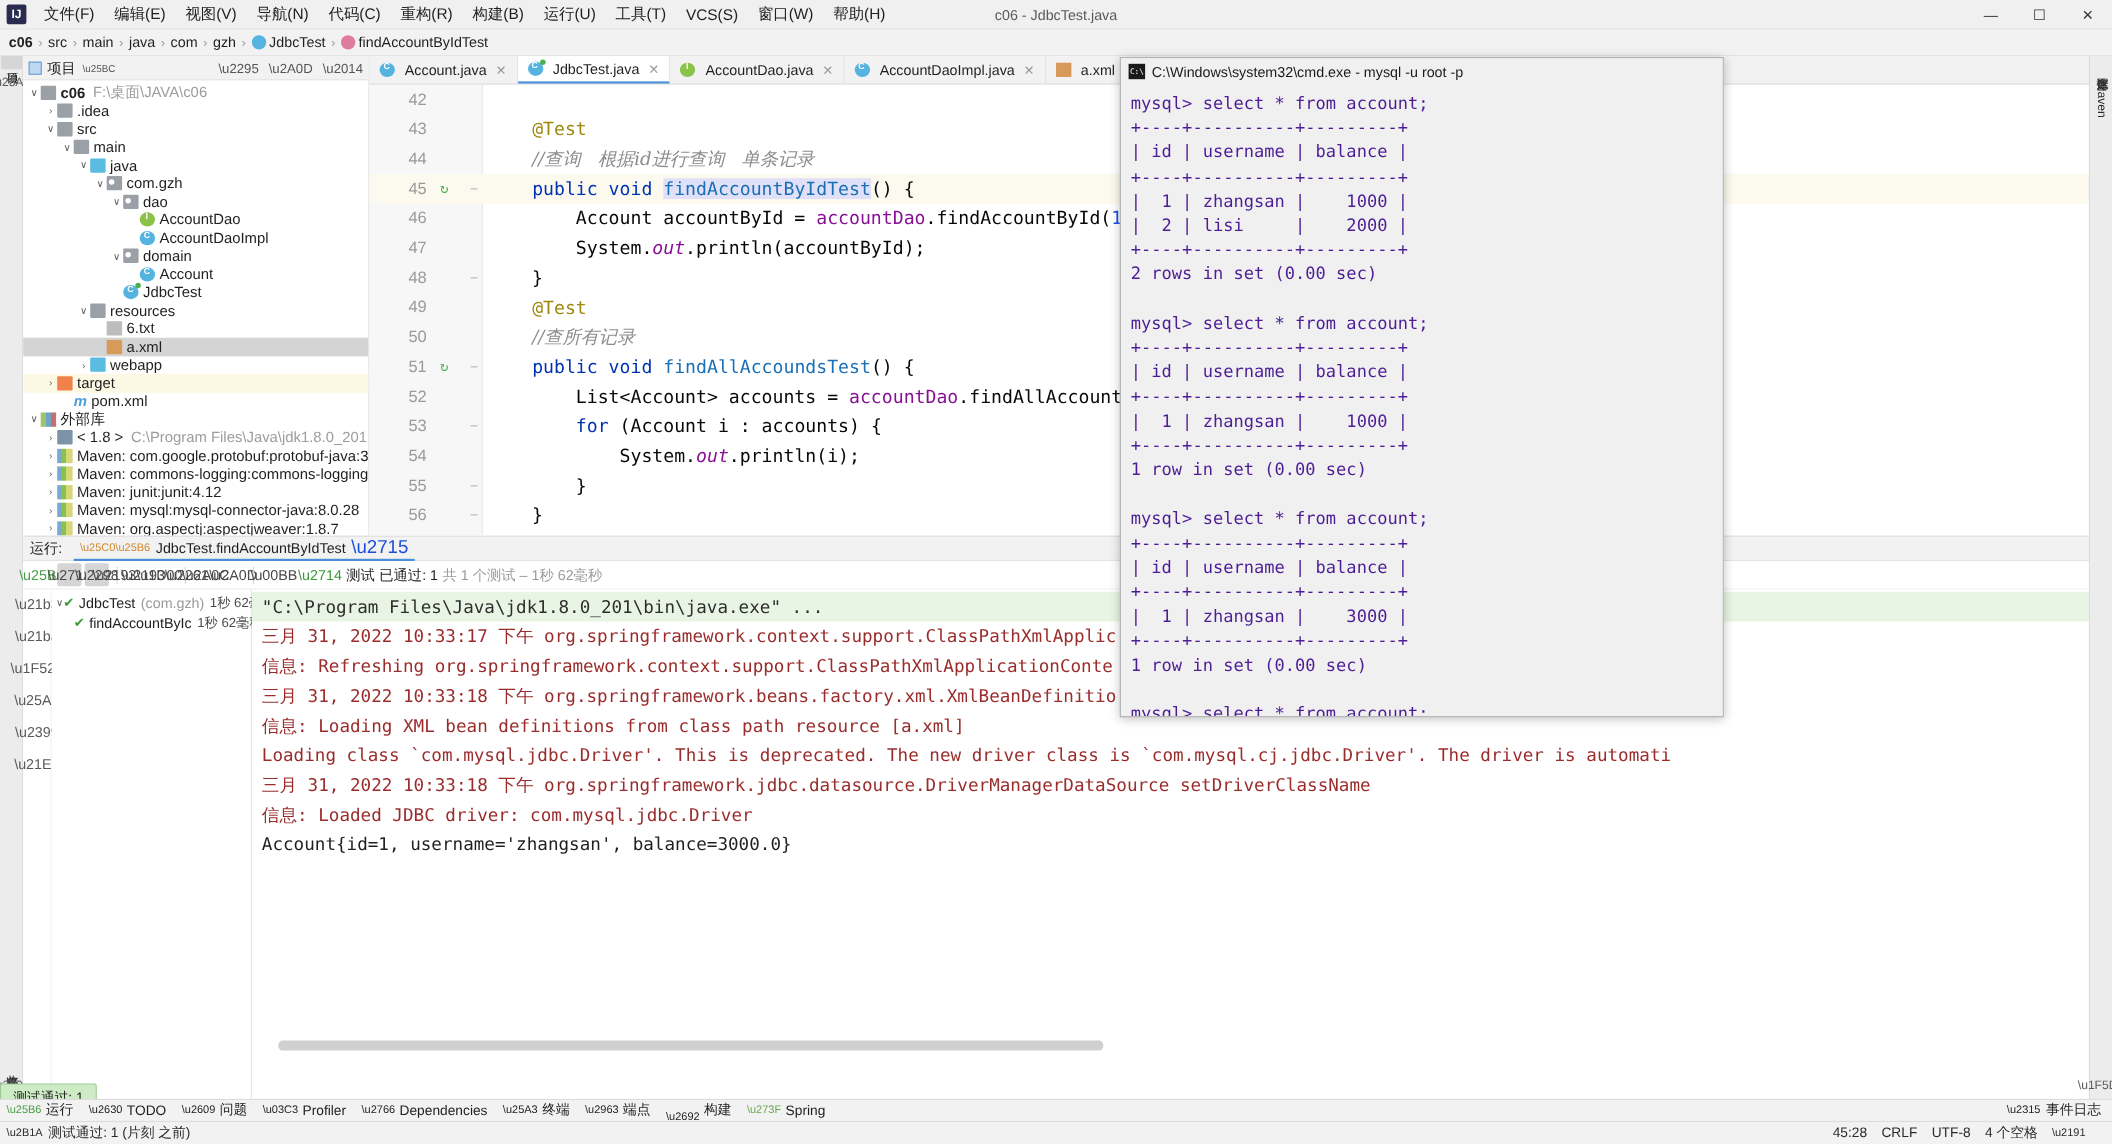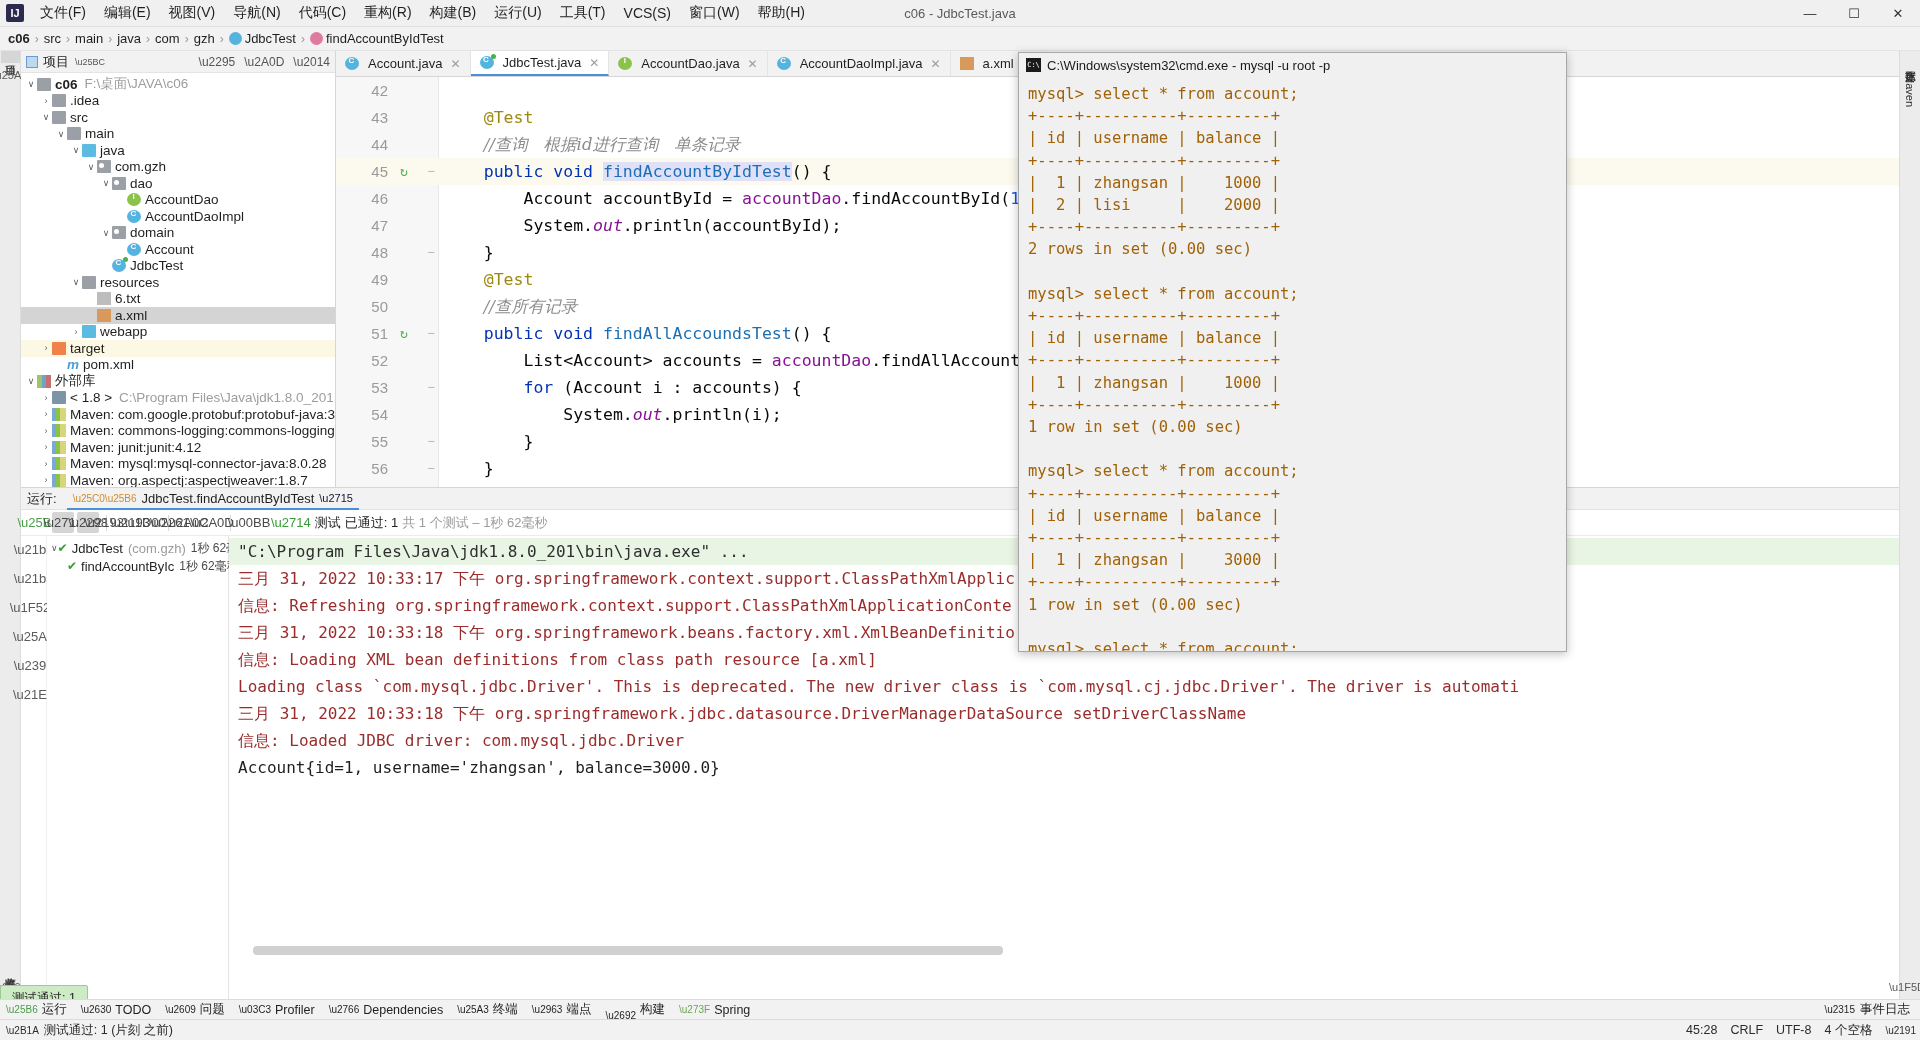--- a/index.html
+++ b/index.html
@@ -183,21 +183,21 @@
   }
   .run-tabbar {
     height: 22px; background: #f2f2f2; display: flex; align-items: center;
     padding-left: 6px; gap: 10px; border-bottom: 1px solid #e2e2e2;
   }
   .run-label { font-size: 13px; color: #1f1f1f; }
   .run-tab {
     display: flex; align-items: center; gap: 5px; font-size: 13px;
     border-bottom: 2px solid #4a90d9; padding: 2px 6px 1px 6px; height: 22px;
   }
-  .run-tab .x { color: #0f172a; font-size: 11px; }
+  .run-tab .x { color: #1d4ed8; font-size: 17px; }
   .tri-ic { color: #d08a2e; font-size: 10px; }
 
   .run-toolbar {
     height: 26px; display: flex; align-items: center; gap: 3px;
     padding-left: 6px; background: #fff; border-bottom: 1px solid #ececec;
   }
   .rbtn { width: 22px; height: 21px; display:flex; align-items:center; justify-content:center; font-size: 13px; color: #4a4a4a;}
   .rbtn.pressed { background: #d5d5d5; border-radius: 2px; }
   .rbtn.play { color: #4a9e4a; }
   .vdiv { width: 1px; height: 16px; background: #d8d8d8; margin: 0 4px; }
@@ -249,39 +249,39 @@
     padding-left: 7px; gap: 6px; font-size: 13px; color: #1a1a1a;
   }
   .cmd-ico {
     width: 15px; height: 14px; background: #1a1a1a; color: #fff;
     font-size: 7px; display:flex; align-items:center; justify-content:center;
     font-family: "DejaVu Sans Mono", monospace;
   }
   .cmd-body {
     flex: 1; background: #f0f0f0; padding: 6px 4px 0 9px;
     font-family: "DejaVu Sans Mono", monospace; font-size: 15.5px;
-    color: #a16207; line-height: 22.2px; overflow: hidden; white-space: pre;
+    color: #4c1d95; line-height: 22.2px; overflow: hidden; white-space: pre;
   }
 
   
   .bottombar {
     position: absolute; left: 0; bottom: 21px; width: 1920px; height: 20px;
     background: #f2f2f2; border-top: 1px solid #dcdcdc;
     display: flex; align-items: center; padding-left: 6px; gap: 14px;
     font-size: 12.5px; color: #1f1f1f;
   }
   .bb-item { display: flex; align-items: center; gap: 4px; white-space: nowrap; }
   .bb-right { position: absolute; right: 10px; display: flex; align-items:center; gap: 5px; }
   .statusbar {
     position: absolute; left: 0; bottom: 0; width: 1920px; height: 21px;
     background: #f2f2f2; border-top: 1px solid #dcdcdc;
     display: flex; align-items: center; padding-left: 6px;
     font-size: 12.5px; color: #2b2b2b;
   }
-  .sb-right { position: absolute; right: 4px; display: flex; align-items: center; gap: 13px; }
+  .sb-right { position: absolute; right: 24px; display: flex; align-items: center; gap: 13px; }
 
   
   .tooltip {
     position: absolute; left: 0; top: 985px; width: 88px; height: 26px;
     background: #cdebc5; border: 1px solid #9ec995; border-radius: 2px;
     display: flex; align-items: center; justify-content: center;
     font-size: 12.5px; color: #1f1f1f;
   }
   .tooltip:after {
     content: ''; position: absolute; left: 12px; bottom: -7px;

